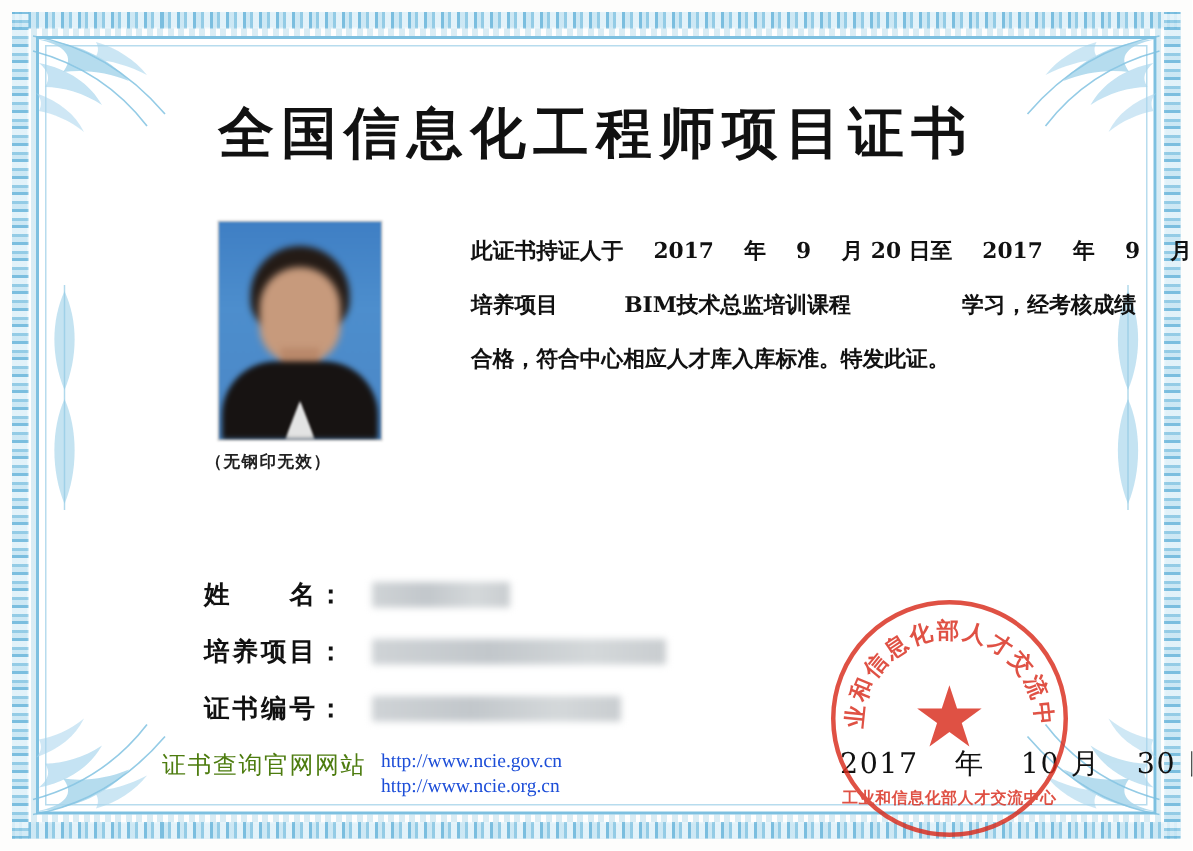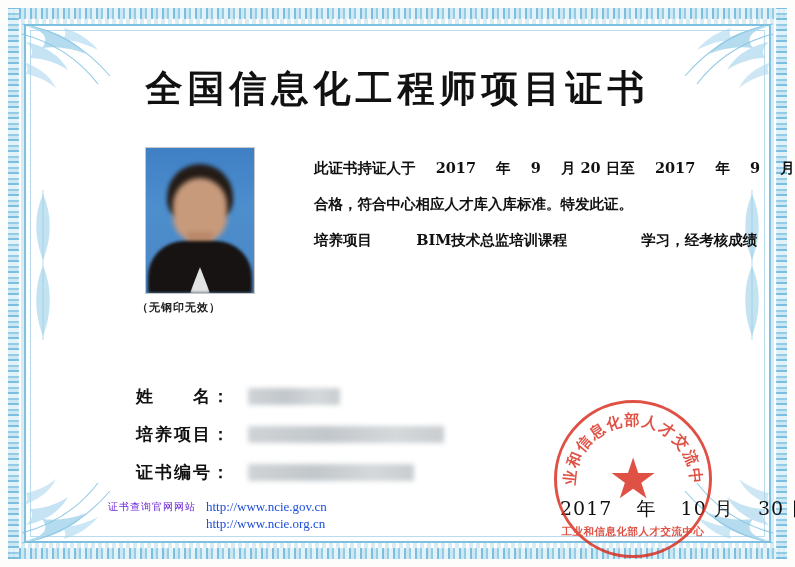--- a/index.html
+++ b/index.html
@@ -241,22 +241,22 @@
   
   .query-block {
     position: absolute;
     left: 78px;
     top: 468px;
     display: flex;
     align-items: flex-start;
   }
   .query-label {
     font-family: "DejaVu Serif", "Liberation Serif", serif;
-    font-size: 10px;
-    color: #6d28d9;
+    font-size: 16px;
+    color: #4d7c0f;
     padding-top: 2px;
     white-space: nowrap;
     letter-spacing: 1px;
   }
   .query-urls {
     margin-left: 10px;
     font-family: "Liberation Serif", "DejaVu Serif", serif;
     font-size: 13px;
     color: #1d4ed8;
     line-height: 17px;
@@ -452,28 +452,28 @@
         <span>2017</span>
         <span class="gap-s"></span>
         <span>年</span>
         <span class="gap-s"></span>
         <span>9</span>
         <span class="gap-s"></span>
         <span>月</span>
         
         
       </div>
-      <div class="line">合格，符合中心相应人才库入库标准。特发此证。</div>
       <div class="line">
         <span>培养项目</span>
         <span class="gap-m"></span>
         <span>BIM技术总监培训课程</span>
         <span class="gap-l"></span>
         <span>学习，经考核成绩</span>
       </div>
+      <div class="line">合格，符合中心相应人才库入库标准。特发此证。</div>
     </div>
 
     <div class="fields">
       <div class="field-row">
         <div class="field-label">姓　　名：</div>
         <div class="field-value v1"></div>
       </div>
       <div class="field-row">
         <div class="field-label">培养项目：</div>
         <div class="field-value v2"></div>

